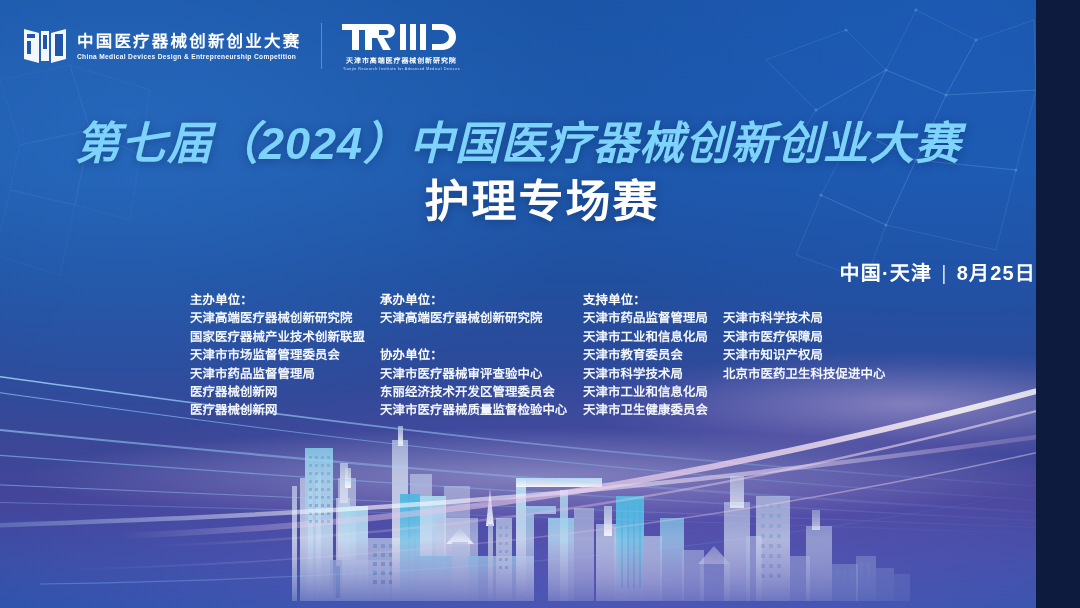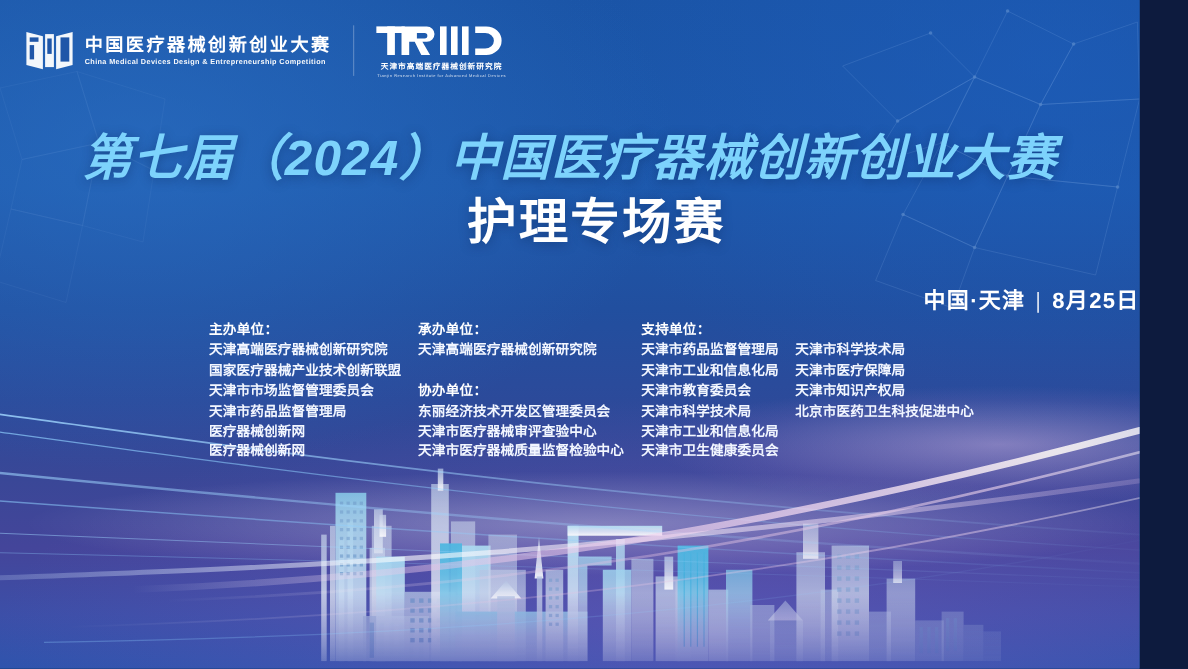--- a/index.html
+++ b/index.html
@@ -538,22 +538,22 @@
       <div class="org-item">天津市药品监督管理局</div>
       <div class="org-item">医疗器械创新网</div>
       <div class="org-item">医疗器械创新网</div>
     </div>
 
     <div class="org-col c2">
       <div class="org-head">承办单位：</div>
       <div class="org-item">天津高端医疗器械创新研究院</div>
       <div class="org-gap"></div>
       <div class="org-head">协办单位：</div>
+      <div class="org-item">天津市医疗器械审评查验中心</div>
       <div class="org-item">东丽经济技术开发区管理委员会</div>
-      <div class="org-item">天津市医疗器械审评查验中心</div>
       <div class="org-item">天津市医疗器械质量监督检验中心</div>
     </div>
 
     <div class="org-col c3">
       <div class="org-sub s1">
         <div class="org-head">支持单位：</div>
         <div class="org-item">天津市药品监督管理局</div>
         <div class="org-item">天津市工业和信息化局</div>
         <div class="org-item">天津市教育委员会</div>
         <div class="org-item">天津市科学技术局</div>

